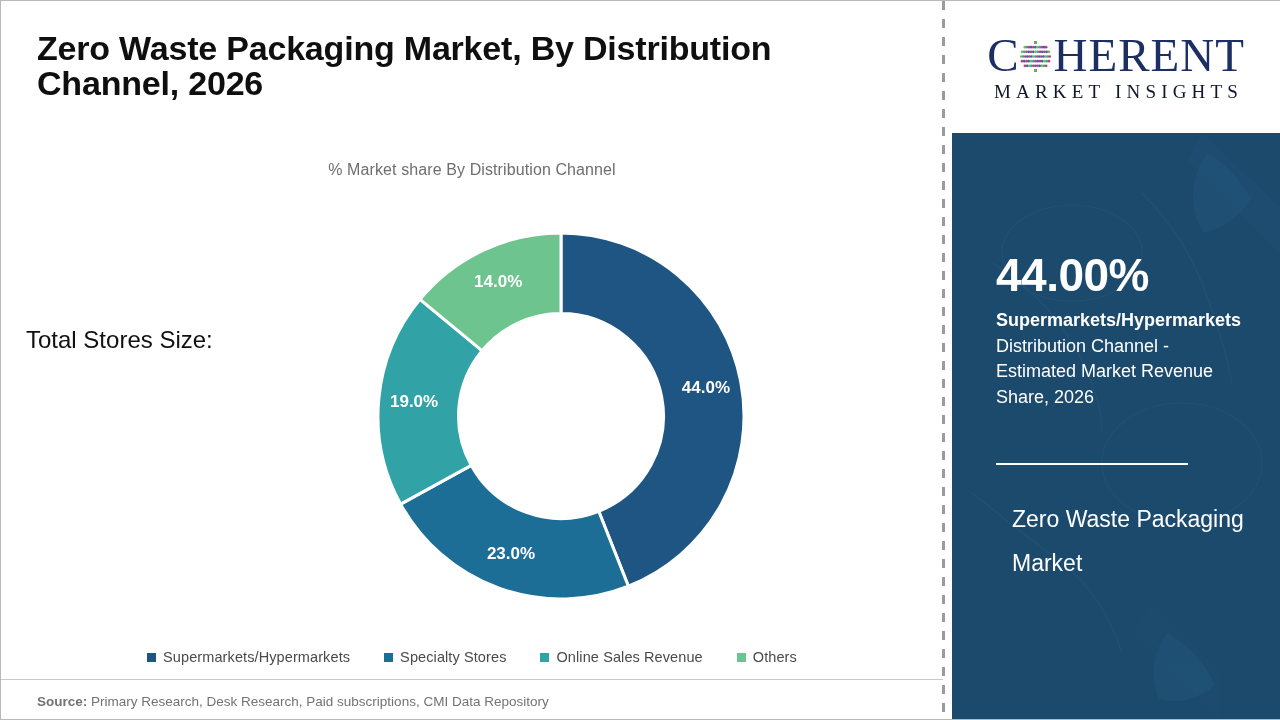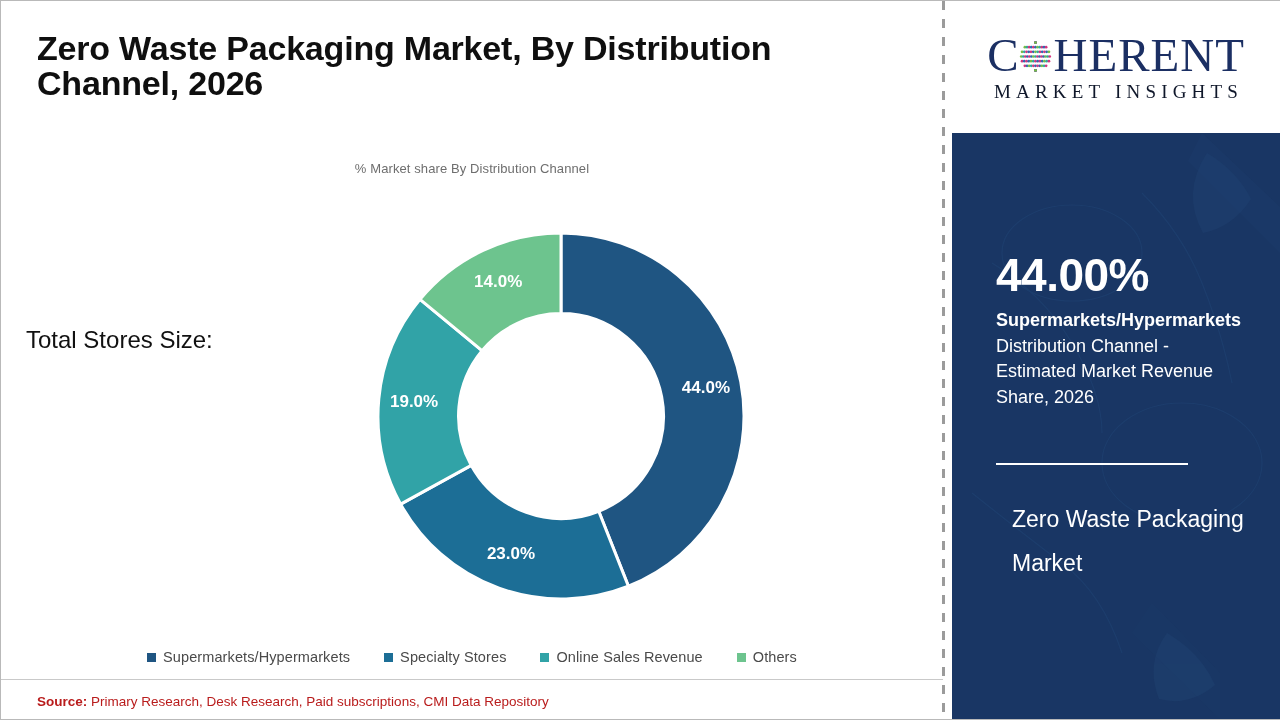--- a/index.html
+++ b/index.html
@@ -39,21 +39,21 @@
     font-weight: 700;
     color: #0f0f0f;
     letter-spacing: -0.2px;
   }
 
   #chart-subtitle {
     position: absolute;
     left: 0; top: 160px;
     width: 942px;
     text-align: center;
-    font-size: 13px;
+    font-size: 16px;
     color: #6e6e6e;
     letter-spacing: 0.1px;
   }
 
   
   #total-market-block {
     position: absolute;
     left: 25px;
     top: 322px;
     width: 300px;
@@ -125,21 +125,21 @@
     top: 678px;
     width: 942px;
     height: 1px;
     background: #c9c9c9;
   }
   #source-line {
     position: absolute;
     left: 36px;
     top: 693px;
     font-size: 13.5px;
-    color: #b91c1c;
+    color: #737373;
     white-space: nowrap;
   }
   #source-line .src-bold { font-weight: 700; }
 
   
   #vertical-dashes {
     position: absolute;
     left: 941px;
     top: 0;
     width: 3px;
@@ -203,21 +203,21 @@
     padding-left: 5px;
   }
 
   
   #blue-panel {
     position: absolute;
     left: 0;
     top: 132px;
     width: 328px;
     height: 586px;
-    background: #000000;
+    background: #15803d;
     overflow: hidden;
   }
   #blue-panel-bg {
     position: absolute;
     inset: 0;
     opacity: 0.85;
   }
   #blue-panel-content {
     position: absolute;
     left: 44px;

